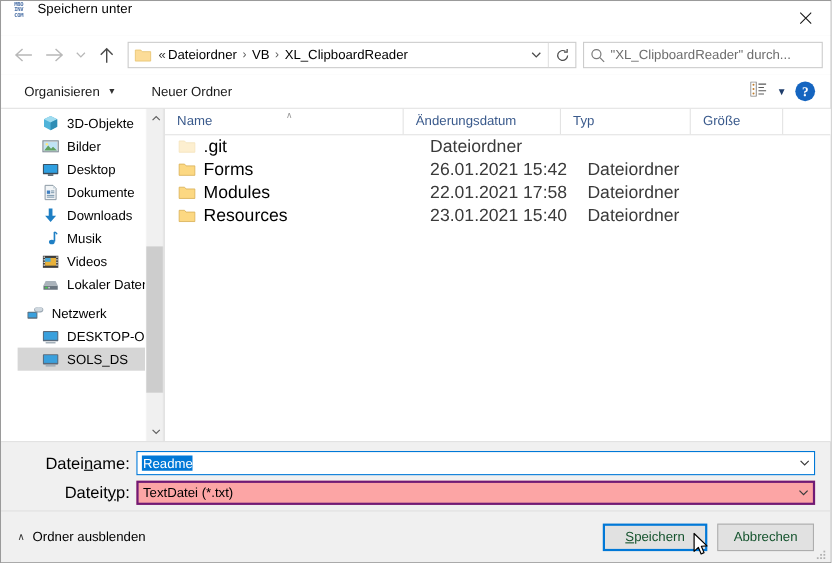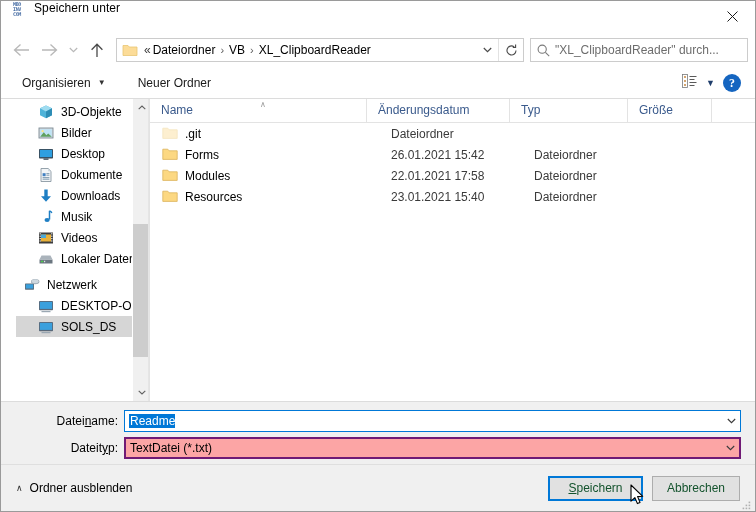--- a/index.html
+++ b/index.html
@@ -290,21 +290,21 @@
     left: 110px; top: 2px;
     font-size: 8px; color: #999;
     line-height: 1;
   }
 
   .filelist { flex: 1 1 auto; position: relative; overflow: hidden; }
   .frow {
     height: 21px;
     display: flex;
     align-items: center;
-    font-size: 12px;
+    font-size: 16px;
     color: #000;
   }
   .frow .fico { width: 16px; height: 16px; margin: 0 7px 0 12px; flex: 0 0 auto; position: relative; }
   .fname { width: 195px; flex: 0 0 auto; white-space: nowrap; overflow: hidden; }
   .fdate { width: 143px; flex: 0 0 auto; padding-left: 11px; color: #3a3a3a; }
   .ftype { width: 118px; flex: 0 0 auto; padding-left: 11px; color: #3a3a3a; }
   .fsize { width: 84px; flex: 0 0 auto; padding-left: 11px; color: #3a3a3a; }
 
   
   .formarea {
@@ -315,21 +315,21 @@
   }
   .formrow {
     display: flex;
     align-items: center;
     height: 22px;
     margin-bottom: 5px;
   }
   .flabel {
     width: 123px;
     text-align: right;
-    font-size: 12px;
+    font-size: 15px;
     color: #000;
     padding-right: 6px;
     flex: 0 0 auto;
   }
   .flabel u { text-decoration: underline; }
   .fcombo {
     flex: 1 1 auto;
     height: 22px;
     margin-right: 14px;
     display: flex;

